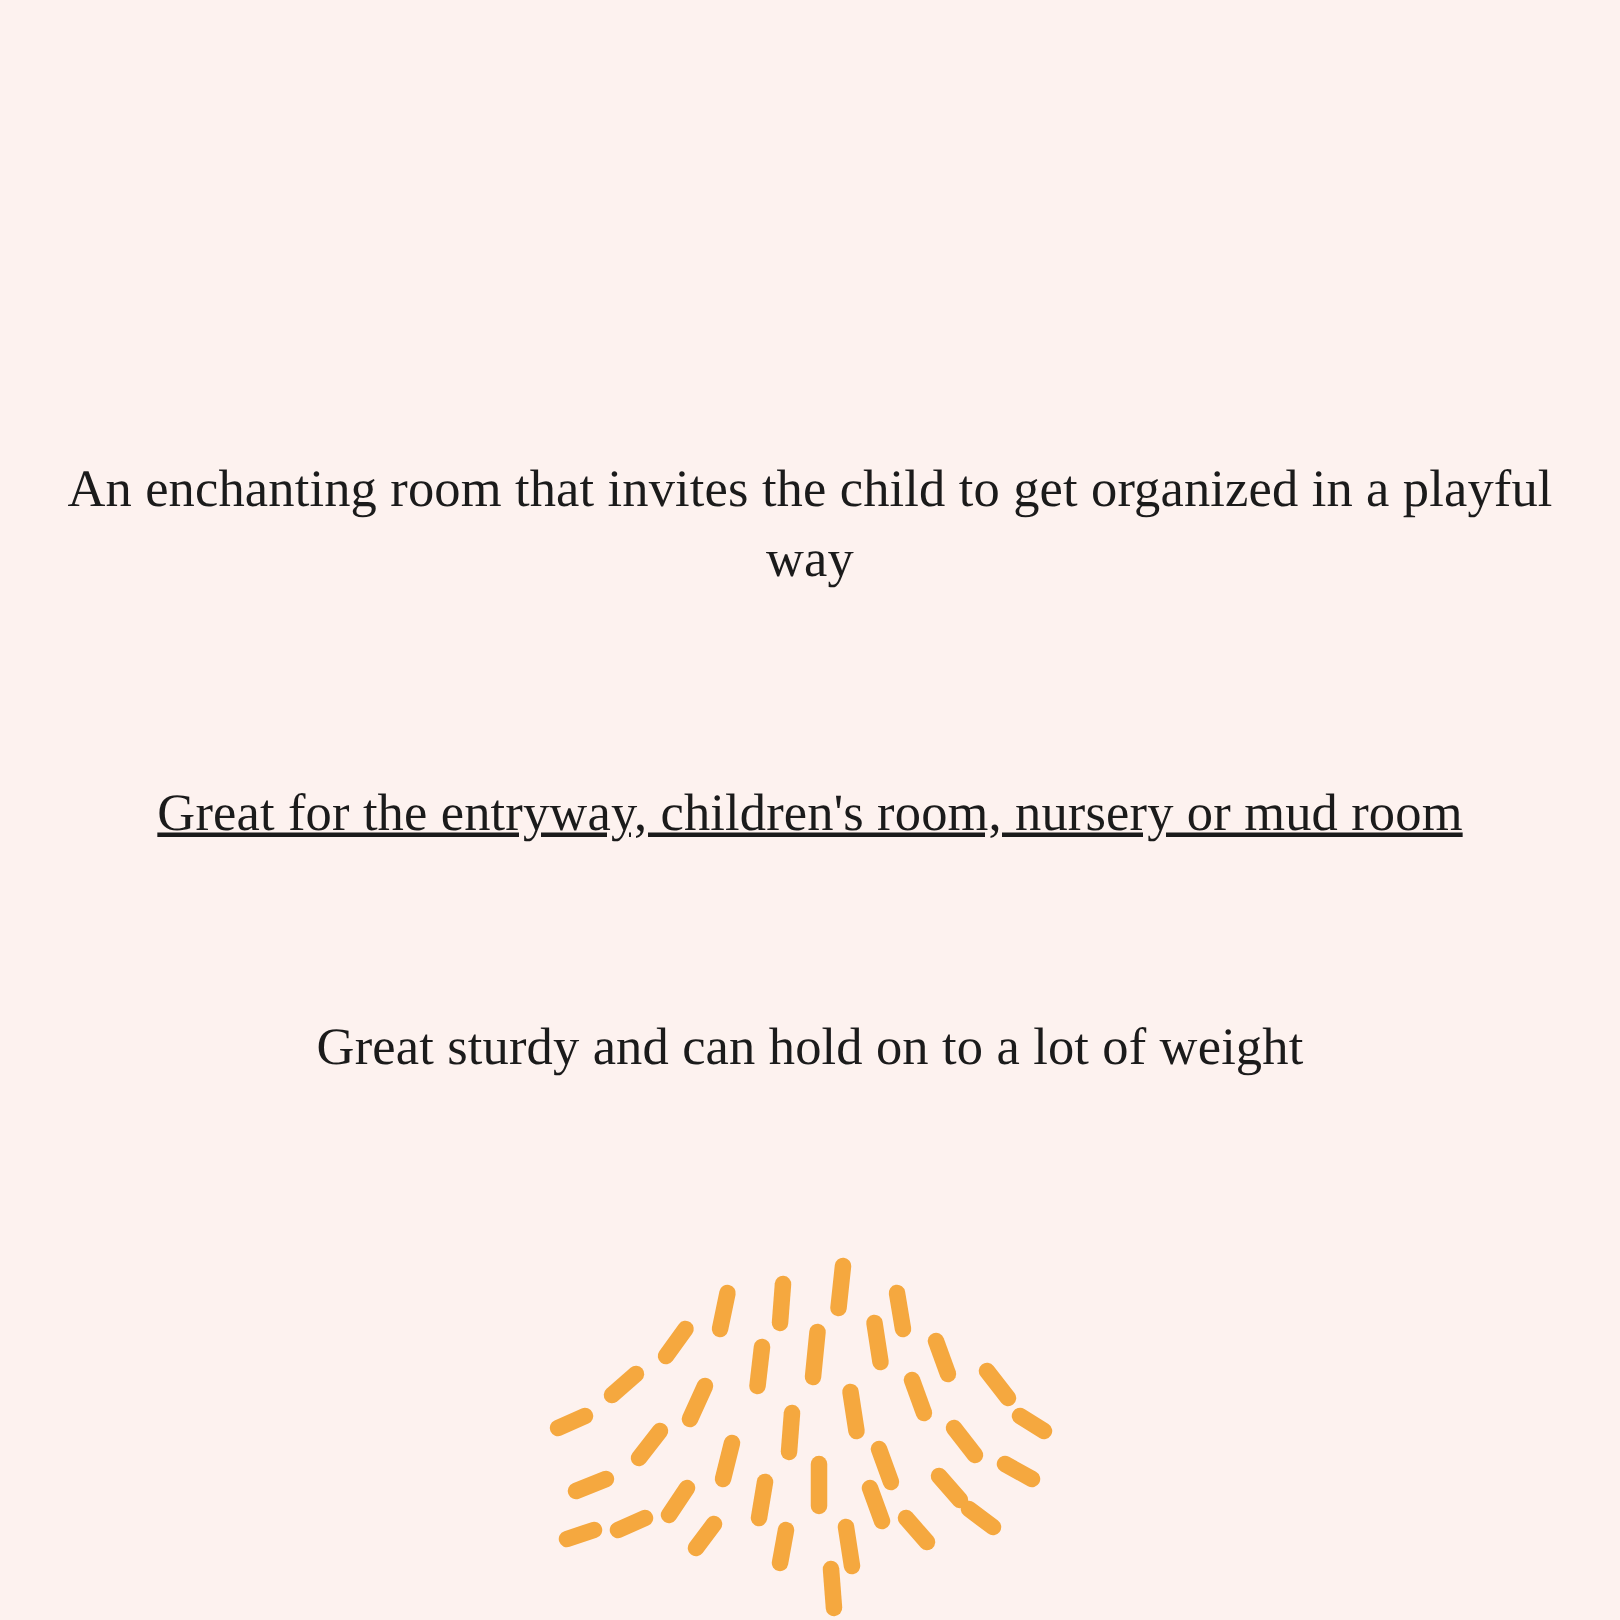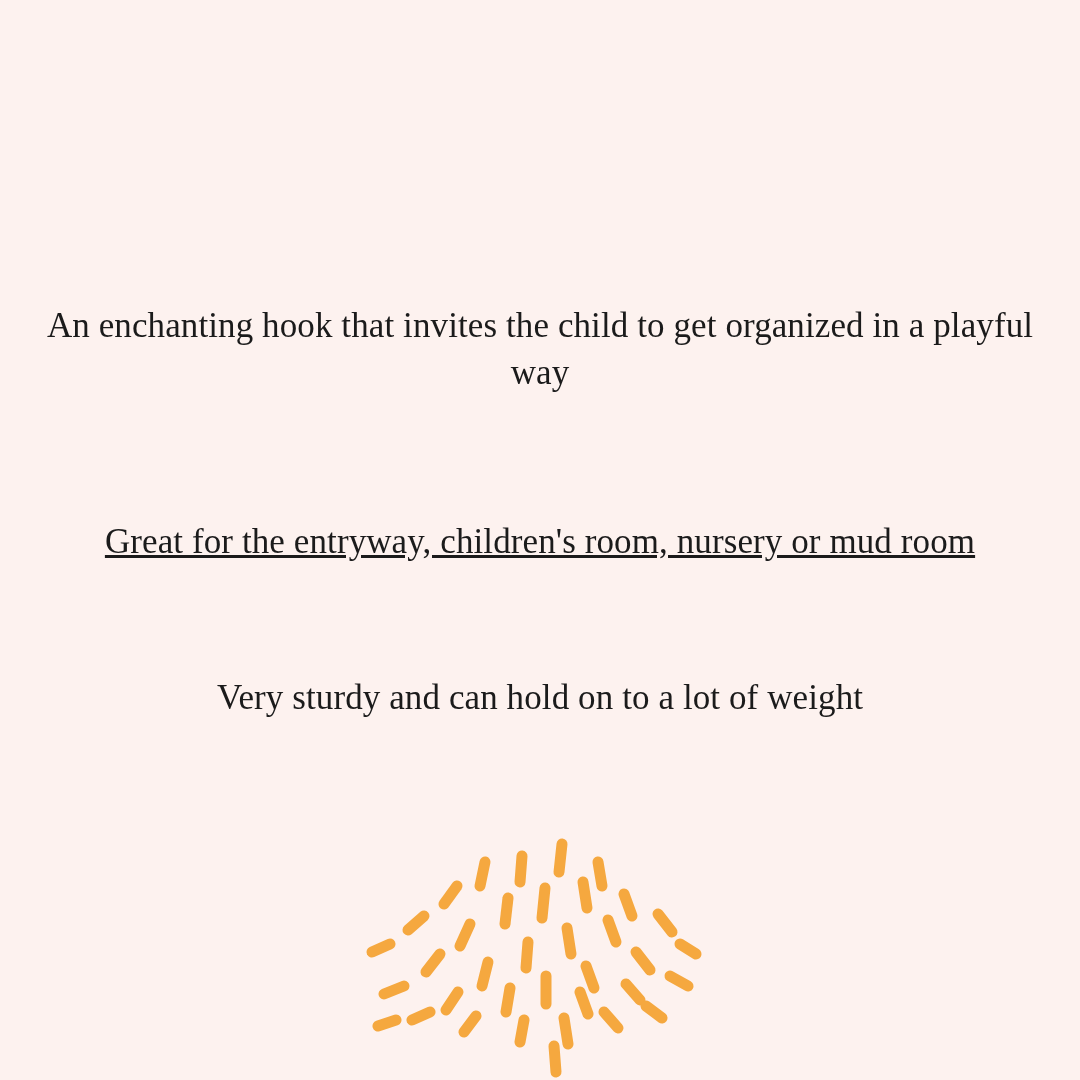--- a/index.html
+++ b/index.html
@@ -58,25 +58,25 @@
     top: 820px;
     width: 420px;
     height: 260px;
   }
 </style>
 </head>
 <body>
 
 <div class="page">
 
-  <div class="text-block line-1">An enchanting hook that invites the child to get organized in a playful way</div>
+  <div class="text-block line-1">An enchanting room that invites the child to get organized in a playful way</div>
 
   <div class="text-block line-2">Great for the entryway, children's room, nursery or mud room</div>
 
-  <div class="text-block line-3">Very sturdy and can hold on to a lot of weight</div>
+  <div class="text-block line-3">Great sturdy and can hold on to a lot of weight</div>
 
   <div class="burst">
     <svg width="420" height="260" viewBox="0 0 420 260" xmlns="http://www.w3.org/2000/svg">
       <g stroke="#f5a83f" stroke-width="11" stroke-linecap="round" fill="none">
 
         <line x1="222" y1="24" x2="219" y2="52"></line>
         <line x1="182" y1="36" x2="180" y2="62"></line>
         <line x1="145" y1="42" x2="140" y2="66"></line>
         <line x1="258" y1="42" x2="262" y2="66"></line>
 

